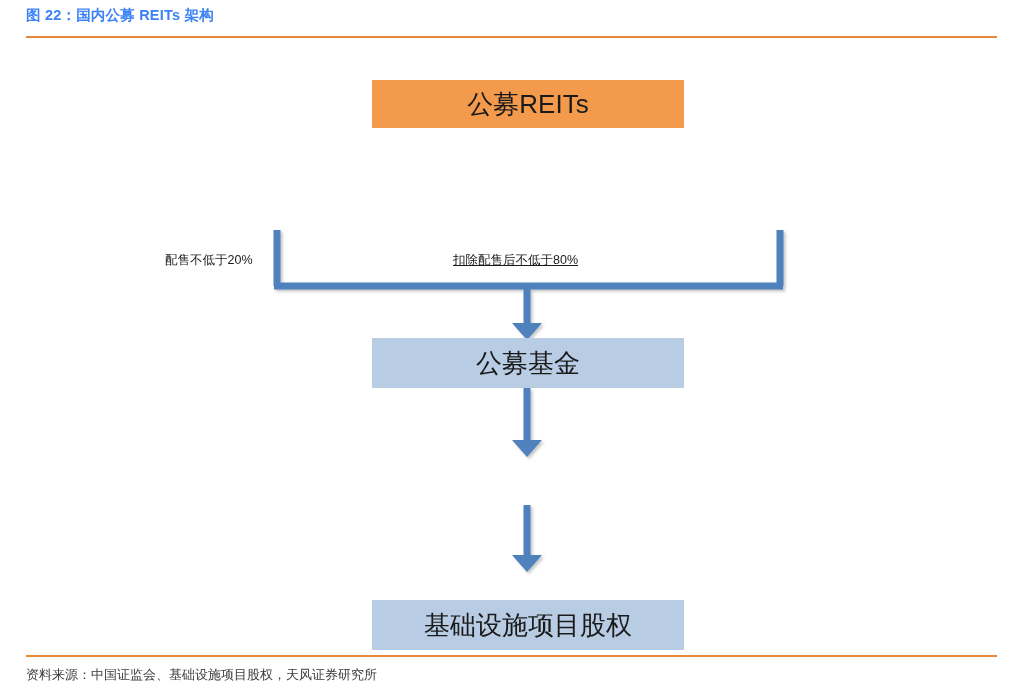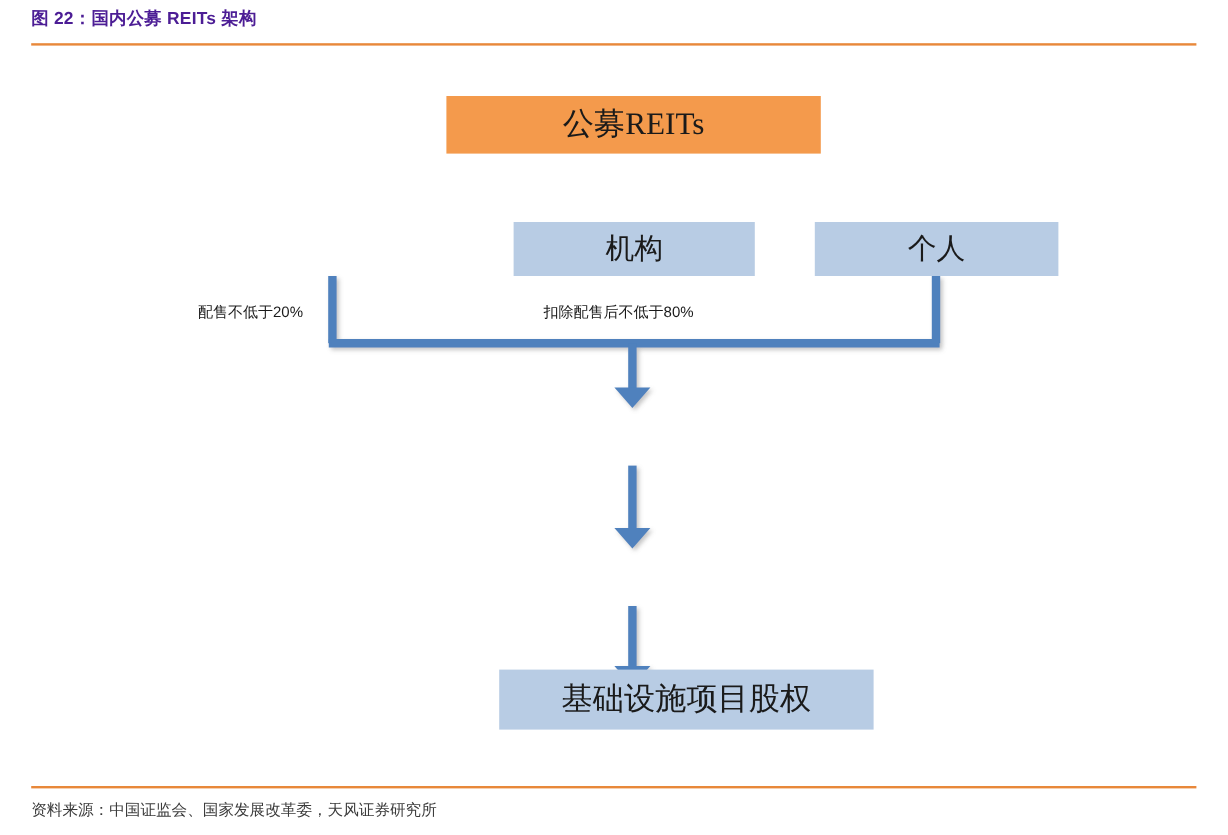--- a/index.html
+++ b/index.html
@@ -16,21 +16,21 @@
     overflow: hidden;
   }
 
   
   #figure-title {
     position: absolute;
     left: 26px;
     top: 6px;
     font-size: 14.5px;
     font-weight: bold;
-    color: #4c1d95;
+    color: #3b82f6;
     letter-spacing: 0.2px;
     white-space: nowrap;
   }
   #title-rule {
     position: absolute;
     left: 26px;
     top: 36px;
     width: 971px;
     height: 2px;
     background: #e8883a;
@@ -54,21 +54,20 @@
     position: absolute;
     box-sizing: border-box;
     display: flex;
     align-items: center;
     justify-content: center;
     text-align: center;
     color: #1a1a1a;
     line-height: 1;
     white-space: nowrap;
     z-index: 3;
-    font-family: Liberation Serif, serif;
   }
   .node.blue  { background: #b8cce4; }
   .node.orange{ background: #f49a4c; }
 
   .edge-label {
     position: absolute;
     font-size: 12.5px;
     color: #1a1a1a;
     white-space: nowrap;
     z-index: 4;
@@ -124,33 +123,30 @@
       <path d="M 527 465 L 527 517" stroke="#4f81bd" stroke-width="7" fill="none"></path>
       <polygon points="512,515 542,515 527,532" fill="#4f81bd"></polygon>
     </g>
   </svg>
 
   <div class="node orange" style="left:372px; top:40px; width:312px; height:48px; font-size:26px;">
     <span>公募REITs</span>
   </div>
 
 
-  <div class="node blue" style="left:428px; top:145px; width:201px; height:45px; font-size:24px;">
-    <span>机构</span>
-  </div>
 
-  <div class="node blue" style="left:679px; top:145px; width:203px; height:45px; font-size:24px;">
-    <span>个人</span>
+
+  <div class="node blue" style="left:372px; top:298px; width:312px; height:50px; font-size:26px;">
+    <span>公募基金</span>
   </div>
 
 
-
-  <div class="node blue" style="left:372px; top:518px; width:312px; height:50px; font-size:26px;margin-left:44px;">
+  <div class="node blue" style="left:372px; top:560px; width:312px; height:50px; font-size:26px;">
     <span>基础设施项目股权</span>
   </div>
 
   <div class="edge-label" style="left:133px; top:212px;">配售不低于20%</div>
-  <div class="edge-label" style="left:421px; top:212px;">扣除配售后不低于80%</div>
+  <div class="edge-label" style="left:421px; top:212px;text-decoration:underline;">扣除配售后不低于80%</div>
 
 </div>
 
 <div id="footer-rule"></div>
-<div id="source-note">资料来源：中国证监会、国家发展改革委，天风证券研究所</div>
+<div id="source-note">资料来源：中国证监会、基础设施项目股权，天风证券研究所</div>
 
 </body></html>

